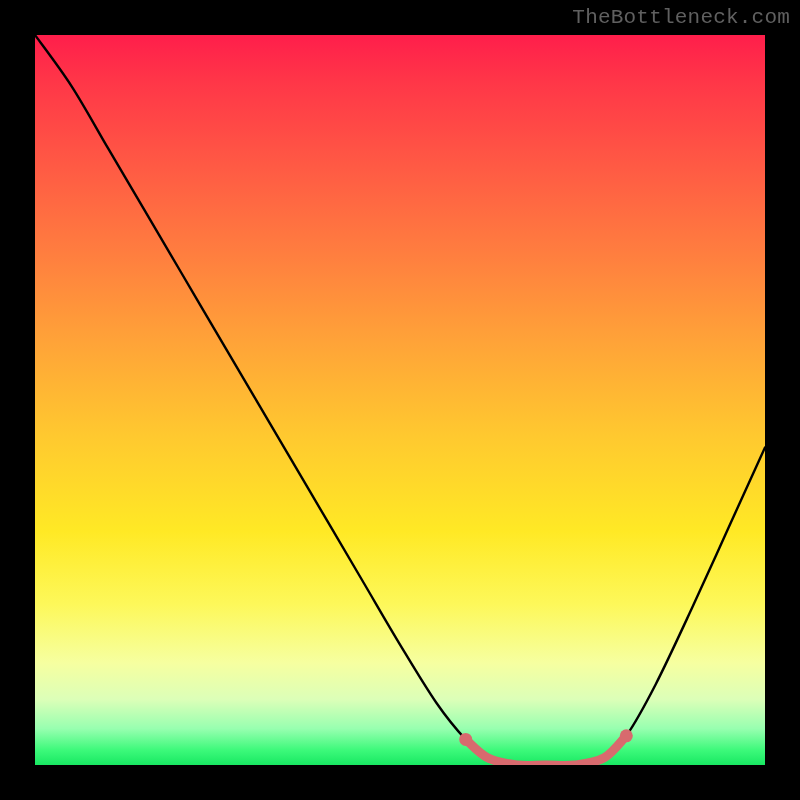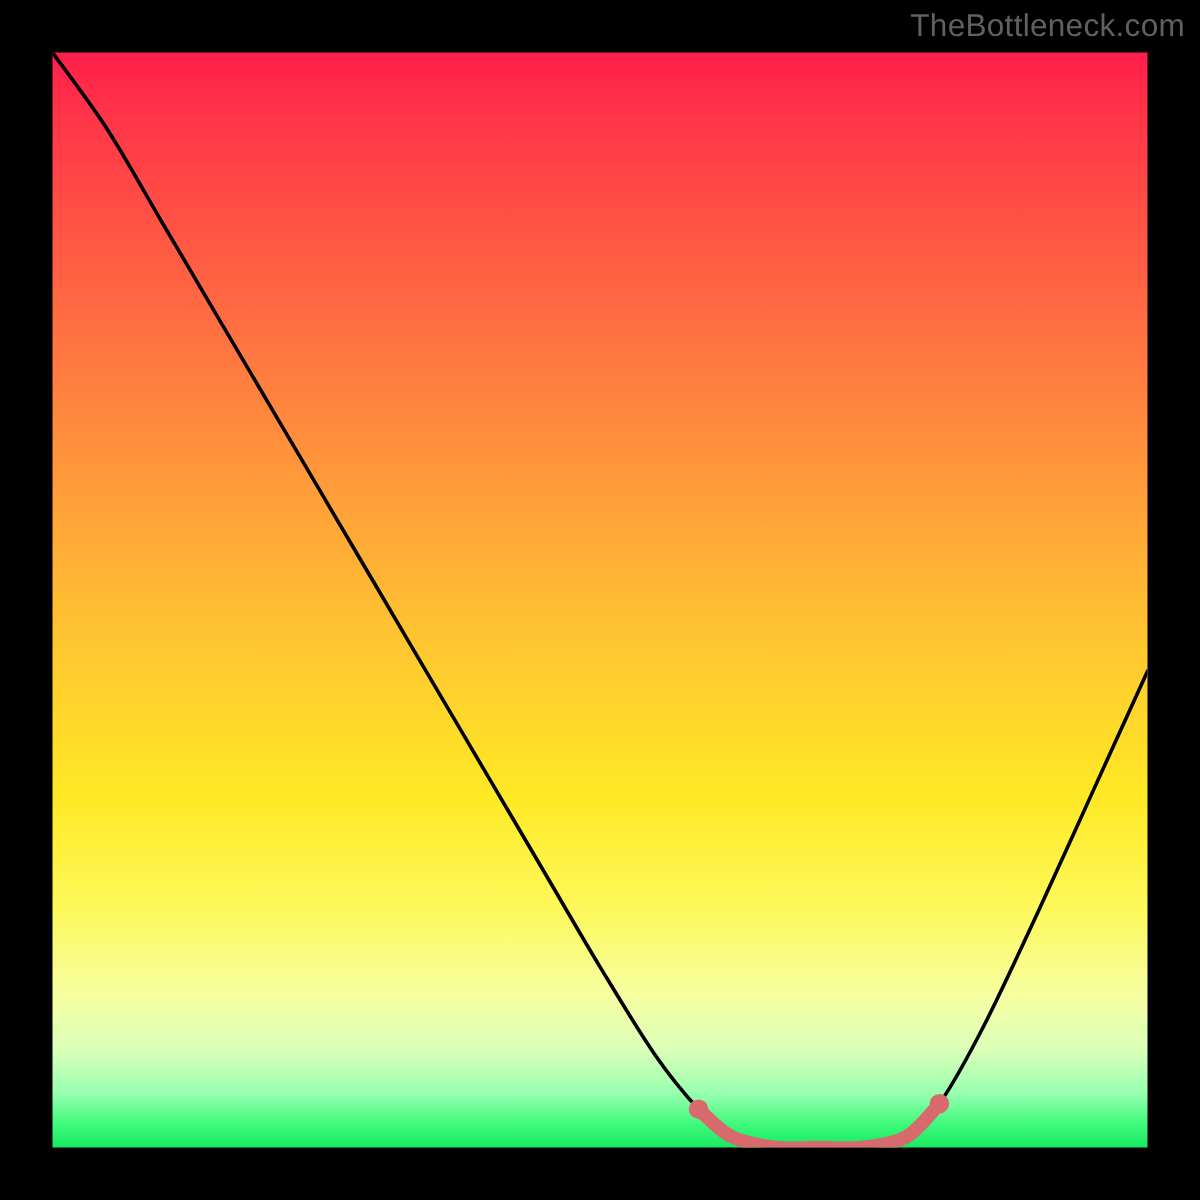--- a/index.html
+++ b/index.html
@@ -20,20 +20,21 @@
   .watermark {
     position: absolute;
     top: 6px;
     right: 10px;
     color: #606060;
     font-size: 21px;
     font-weight: 500;
     letter-spacing: 0.2px;
     z-index: 10;
     user-select: none;
+    font-family: Liberation Mono, monospace;
   }
   .plot-wrap {
     position: absolute;
     left: 35px;
     top: 35px;
     width: 730px;
     height: 730px;
   }
   .gradient {
     position: absolute;

